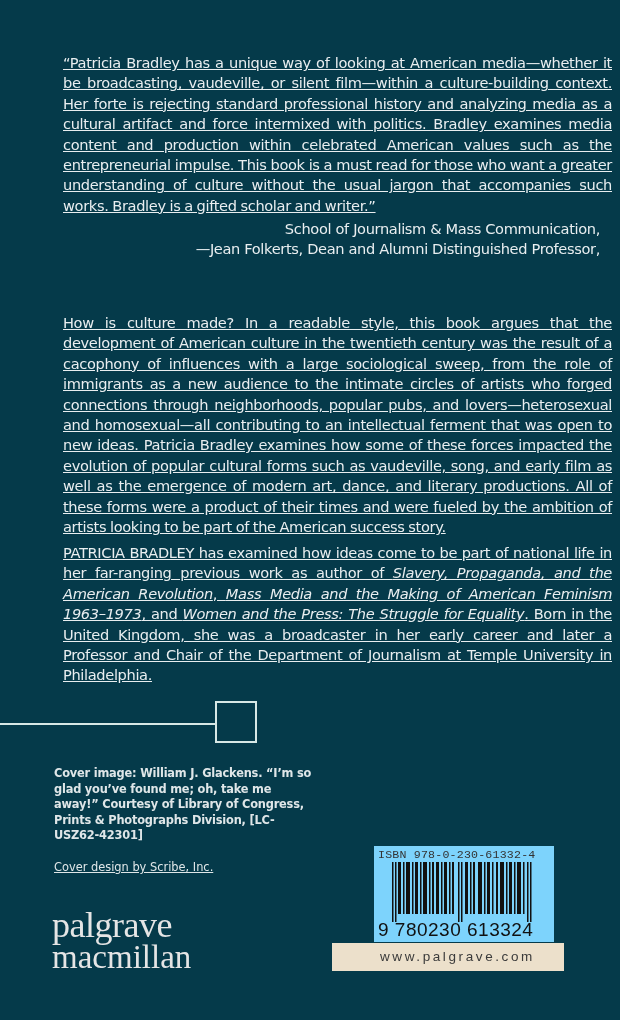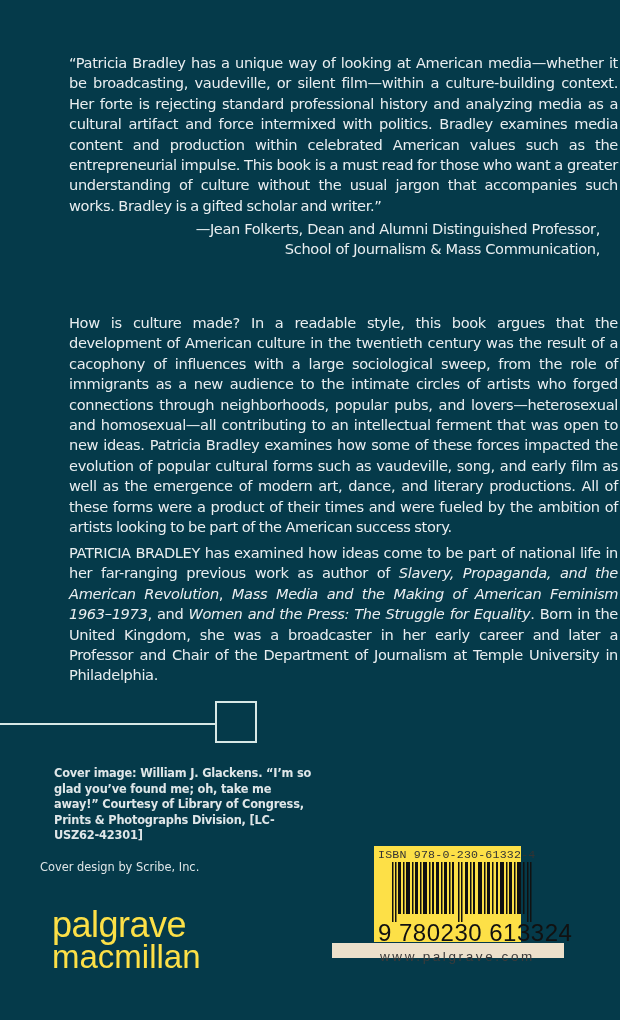--- a/index.html
+++ b/index.html
@@ -3,21 +3,21 @@
   <meta charset="utf-8">
   <style>
     html, body { margin: 0; padding: 0; }
     body {
       width: 620px; height: 1020px; overflow: hidden;
       background: #053a4a;
       color: #e9eef0;
       font-family: "DejaVu Sans", sans-serif;
       position: relative;
     }
-    .block { position: absolute; left: 69px; width: 549px; }
+    .block { position: absolute; left: 63px; width: 549px; text-decoration: underline; }
     .para {
       font-size: 14.6px;
       line-height: 20.4px;
       text-align: justify;
       letter-spacing: -0.35px;
       word-spacing: -0.5px;
       margin: 0;
     }
     #blurb { top: 53px; }
     #attribution {
@@ -33,56 +33,56 @@
     }
     #rule-square {
       position: absolute; left: 215px; top: 701px; width: 42px; height: 42px;
       border: 2px solid #d7e8e6; box-sizing: border-box;
     }
     #credit {
       position: absolute; left: 54px; top: 766px; width: 260px;
       font-size: 11.4px; line-height: 15.6px; color: #dfe6e8; letter-spacing: -0.2px; font-weight: bold;
     }
     #design {
-      position: absolute; left: 40px; top: 860px; font-size: 11.4px; color: #dfe6e8;
+      position: absolute; left: 54px; top: 860px; font-size: 11.4px; color: #dfe6e8; text-decoration: underline;
     }
     #logo {
-      position: absolute; left: 52px; top: 908px; color: #fde047;
-      font-family: Liberation Sans, sans-serif;
+      position: absolute; left: 52px; top: 908px; color: #e5e5e5;
+      font-family: Liberation Serif, serif;
     }
     #logo .l1 { font-size: 36px; line-height: 34px; letter-spacing: -0.5px; display: block; }
     #logo .l2 { font-size: 33px; line-height: 30px; letter-spacing: 0px; display: block; text-align: right; }
     #barcode-box {
-      position: absolute; left: 374px; top: 846px; width: 147px; height: 96px; background: #fde047;
+      position: absolute; left: 374px; top: 846px; width: 180px; height: 96px; background: #7dd3fc;
     }
     #isbn-text {
       position: absolute; left: 4px; top: 2px; font-family: "Liberation Mono", monospace;
       font-size: 11.6px; color: #333; letter-spacing: 0.2px; white-space: nowrap;
     }
     #bars { position: absolute; left: 18px; top: 16px; width: 140px; height: 60px; }
     #ean-text {
       position: absolute; left: 4px; top: 73px; font-family: "Liberation Sans", sans-serif;
-      font-size: 24px; color: #111; letter-spacing: 0.5px; white-space: nowrap;
+      font-size: 19px; color: #111; letter-spacing: 0.5px; white-space: nowrap;
     }
     #url-band {
-      position: absolute; left: 332px; top: 943px; width: 232px; height: 15px; background: #ece0cb;
+      position: absolute; left: 332px; top: 943px; width: 232px; height: 28px; background: #ece0cb;
       font-family: "Liberation Sans", sans-serif; font-size: 13.5px; color: #3b3b3b;
       letter-spacing: 2.6px; line-height: 28px; padding-left: 48px; box-sizing: border-box;
     }
   </style>
 </head>
 <body>
 
 <div class="block" id="blurb">
   <p class="para">“Patricia Bradley has a unique way of looking at American media—whether it be broadcasting, vaudeville, or silent film—within a culture-building context. Her forte is rejecting standard professional history and analyzing media as a cultural artifact and force intermixed with politics. Bradley examines media content and production within celebrated American values such as the entrepreneurial impulse. This book is a must read for those who want a greater understanding of culture without the usual jargon that accompanies such works. Bradley is a gifted scholar and writer.”</p>
 </div>
 
 <div id="attribution">
+  <div>School of Journalism &amp; Mass Communication,</div>
   <div>—Jean Folkerts, Dean and Alumni Distinguished Professor,</div>
-  <div>School of Journalism &amp; Mass Communication,</div>
 </div>
 
 <div class="block" id="description">
   <p class="para">How is culture made? In a readable style, this book argues that the development of American culture in the twentieth century was the result of a cacophony of influences with a large sociological sweep, from the role of immigrants as a new audience to the intimate circles of artists who forged connections through neighborhoods, popular pubs, and lovers—heterosexual and homosexual—all contributing to an intellectual ferment that was open to new ideas. Patricia Bradley examines how some of these forces impacted the evolution of popular cultural forms such as vaudeville, song, and early film as well as the emergence of modern art, dance, and literary productions. All of these forms were a product of their times and were fueled by the ambition of artists looking to be part of the American success story.</p>
 </div>
 
 <div class="block" id="bio">
   <p class="para"><span>PATRICIA BRADLEY has examined how ideas come to be part of national life in her far-ranging previous work as author of </span><span class="it">Slavery, Propaganda, and the American Revolution</span><span>, </span><span class="it">Mass Media and the Making of American Feminism 1963–1973</span><span>, and </span><span class="it">Women and the Press: The Struggle for Equality</span><span>. Born in the United Kingdom, she was a broadcaster in her early career and later a Professor and Chair of the Department of Journalism at Temple University in Philadelphia.</span></p>
 </div>
 

